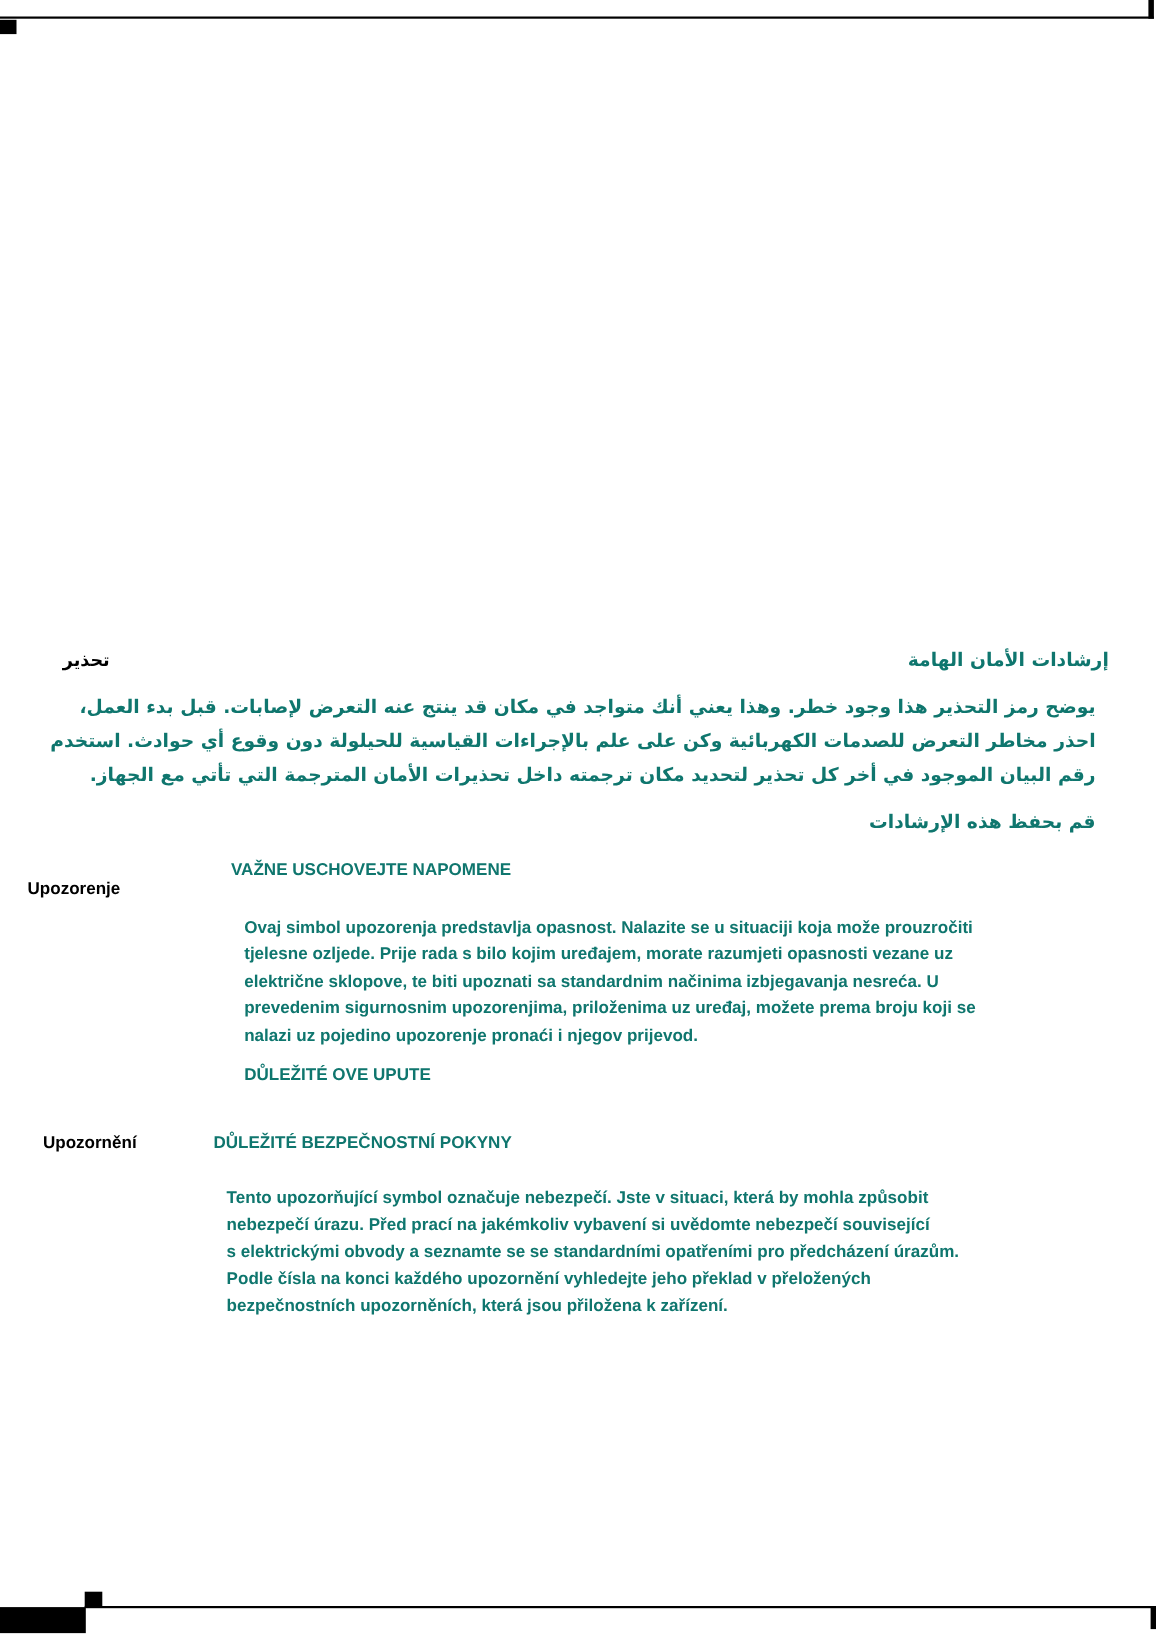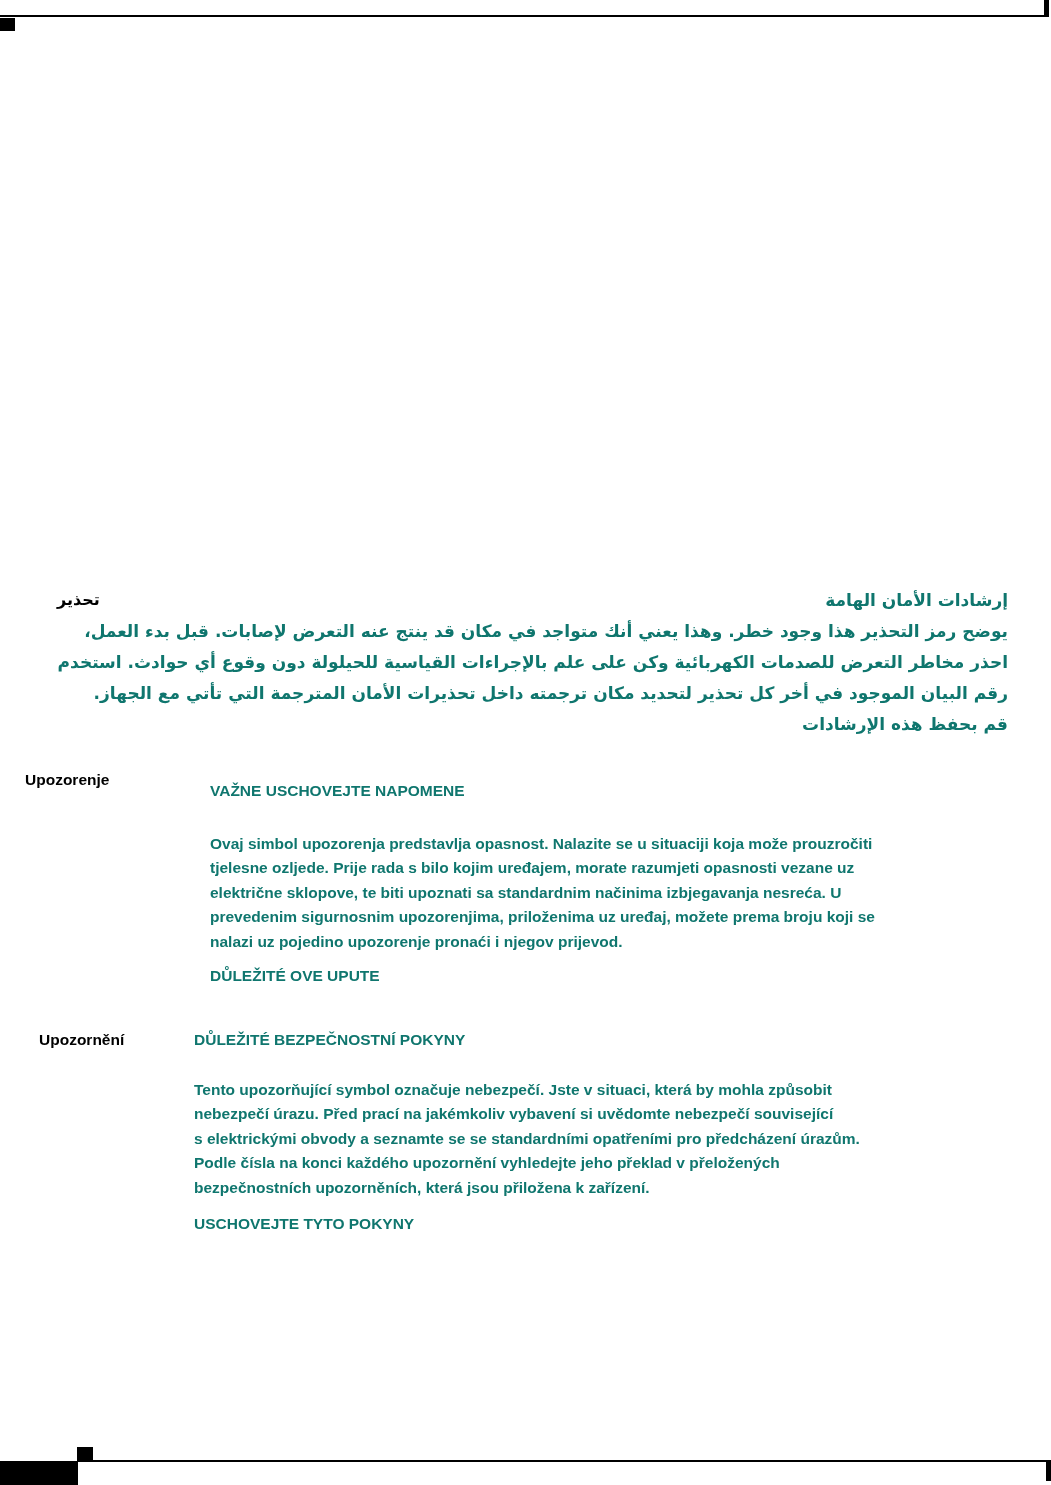--- a/index.html
+++ b/index.html
@@ -37,24 +37,24 @@
     font-size: 15.5px;
     line-height: 24.5px;
     color: #0f766e;
   }
   .warn-body h2 {
     margin: 0;
     font-size: 15.5px;
     line-height: 24.5px;
     font-weight: bold;
   }
-  .warn-body p { margin: 0; white-space: pre-line; }
+  .warn-body p { margin: 12px; white-space: pre-line; }
 
   
-  .label-hr { left: 25px; top: 768px; text-align: center; }
+  .label-hr { left: 25px; top: 797px; text-align: center; }
   .body-hr  { left: 210px; top: 779px; }
   .body-hr p.body { margin-top: 28px; }
   .body-hr p.save { margin-top: 10px; }
 
   
   .label-cs { left: 19px; top: 1028px; margin-left: 20px; }
   .body-cs  { left: 194px; top: 1028px; }
   .body-cs p.body { margin-top: 25px; }
   .body-cs p.save { margin-top: 12px; }
 
@@ -113,21 +113,20 @@
 
   <section>
     <div class="warn-label label-cs">Upozornění</div>
     <div class="warn-body body-cs">
       <h2>DŮLEŽITÉ BEZPEČNOSTNÍ POKYNY</h2>
       <p class="body">Tento upozorňující symbol označuje nebezpečí. Jste v situaci, která by mohla způsobit
 nebezpečí úrazu. Před prací na jakémkoliv vybavení si uvědomte nebezpečí související
 s elektrickými obvody a seznamte se se standardními opatřeními pro předcházení úrazům.
 Podle čísla na konci každého upozornění vyhledejte jeho překlad v přeložených
 bezpečnostních upozorněních, která jsou přiložena k zařízení.</p>
-      <p class="save">USCHOVEJTE TYTO POKYNY</p>
     </div>
   </section>
 
   <div class="bottom-rule"></div>
   <div class="bottom-tick"></div>
   <div class="bottom-square"></div>
   <div class="footer-tab"></div>
 
 </div>
 

